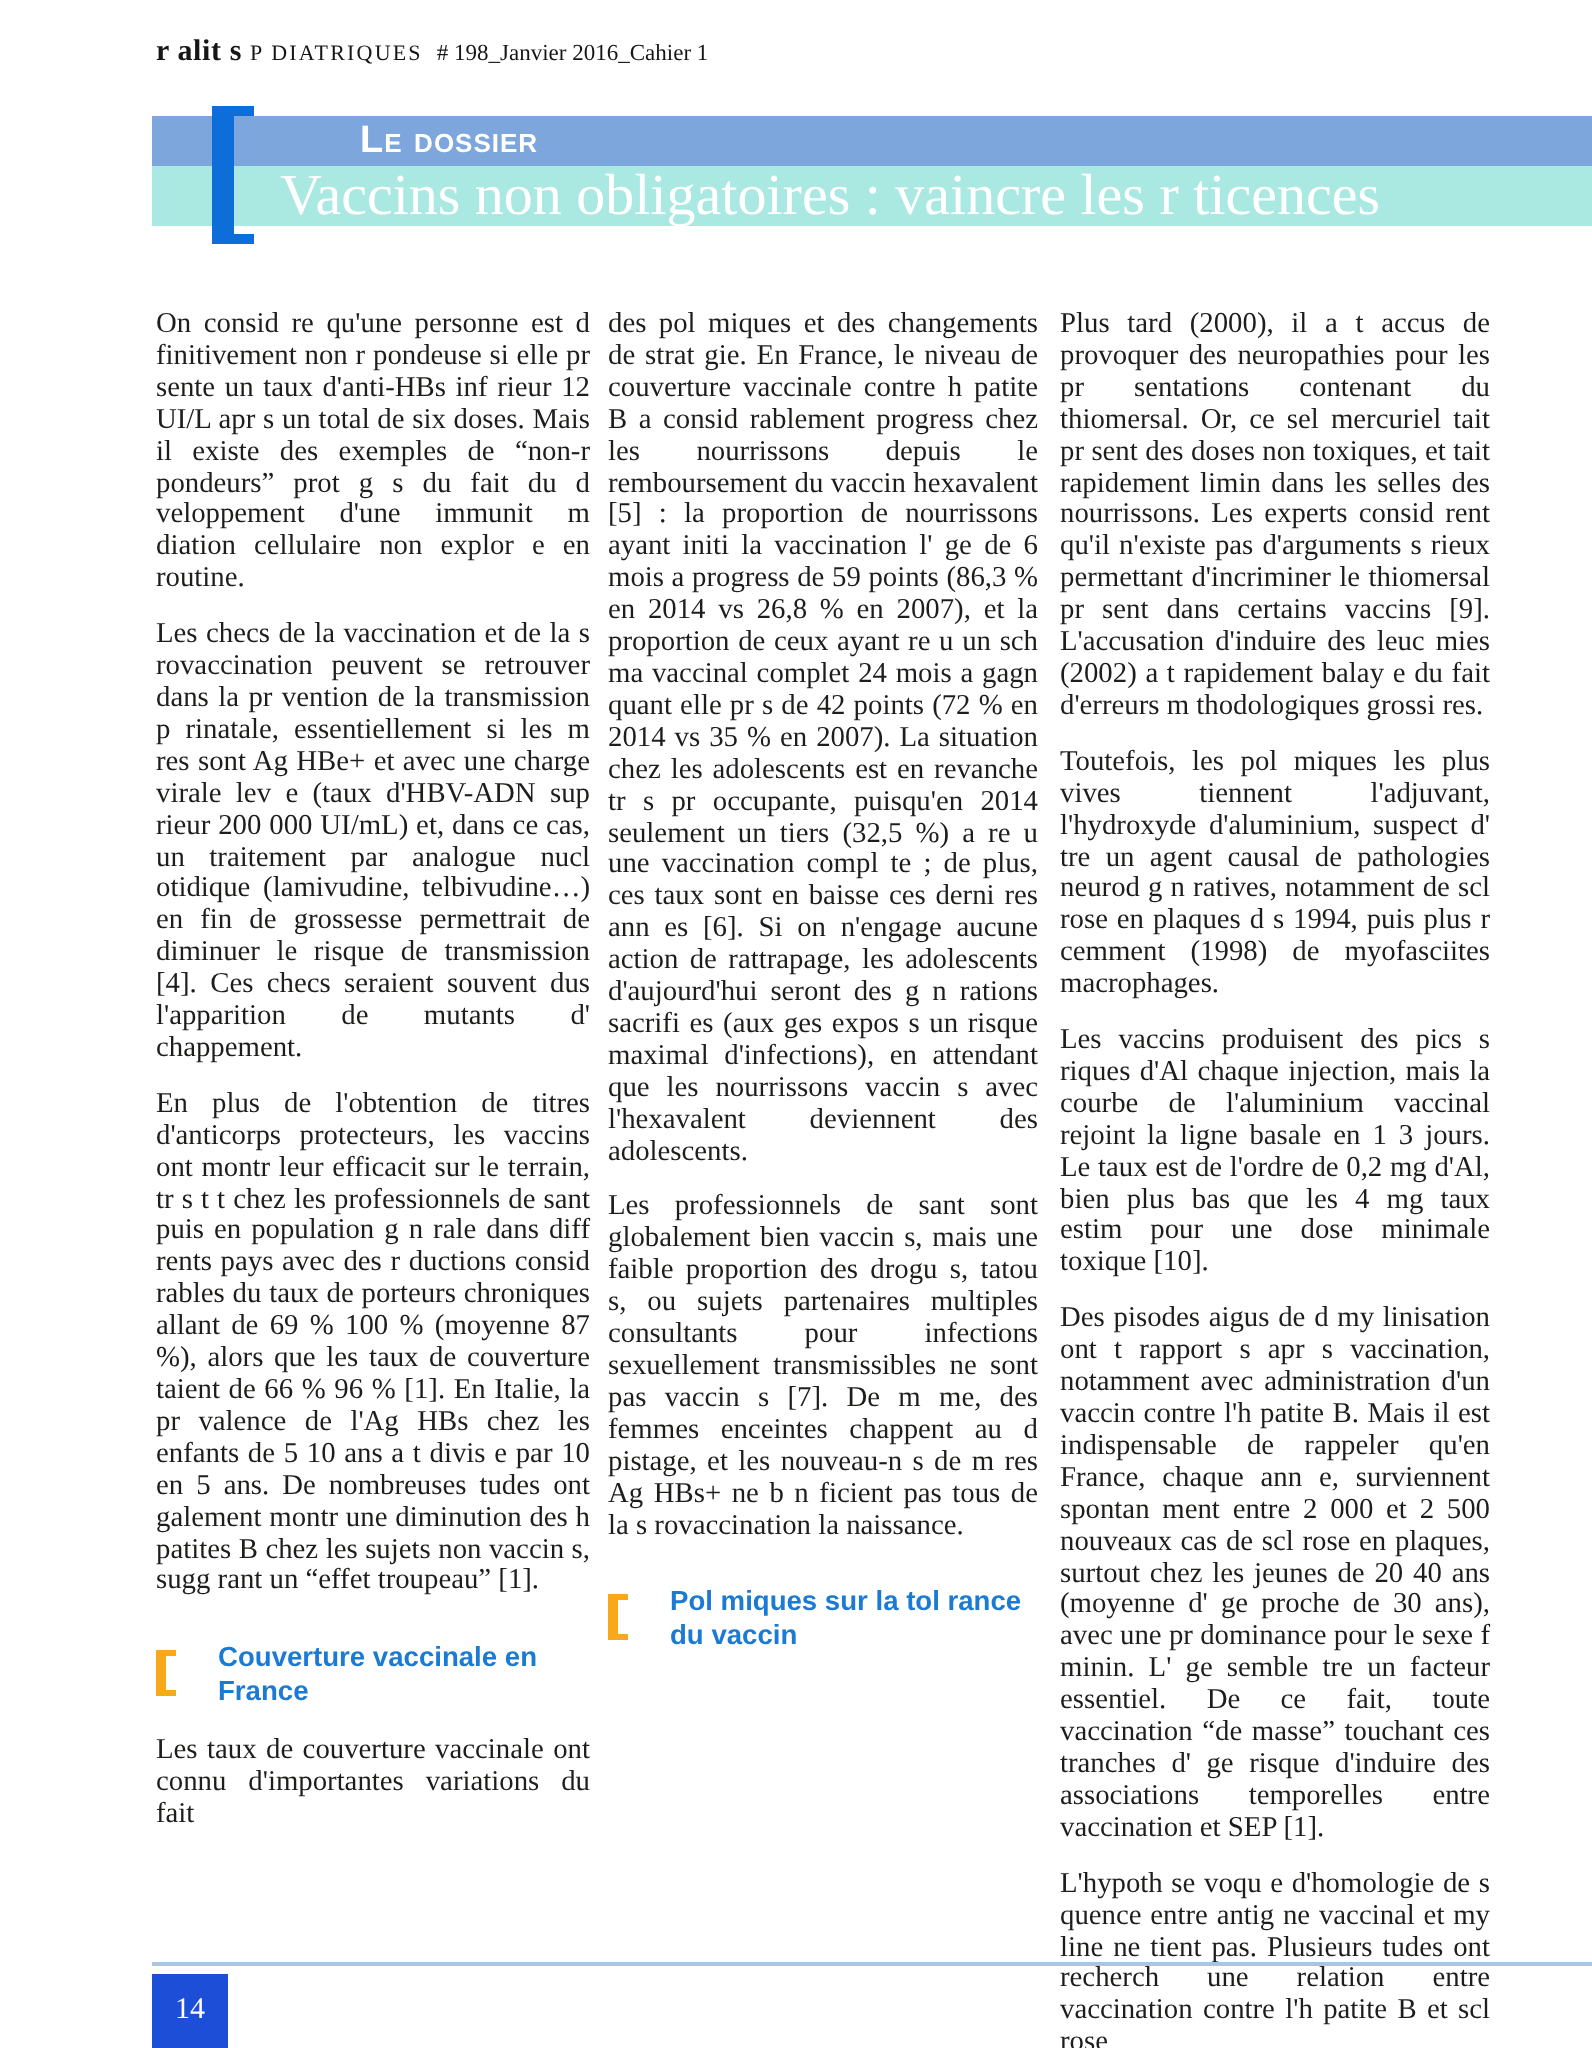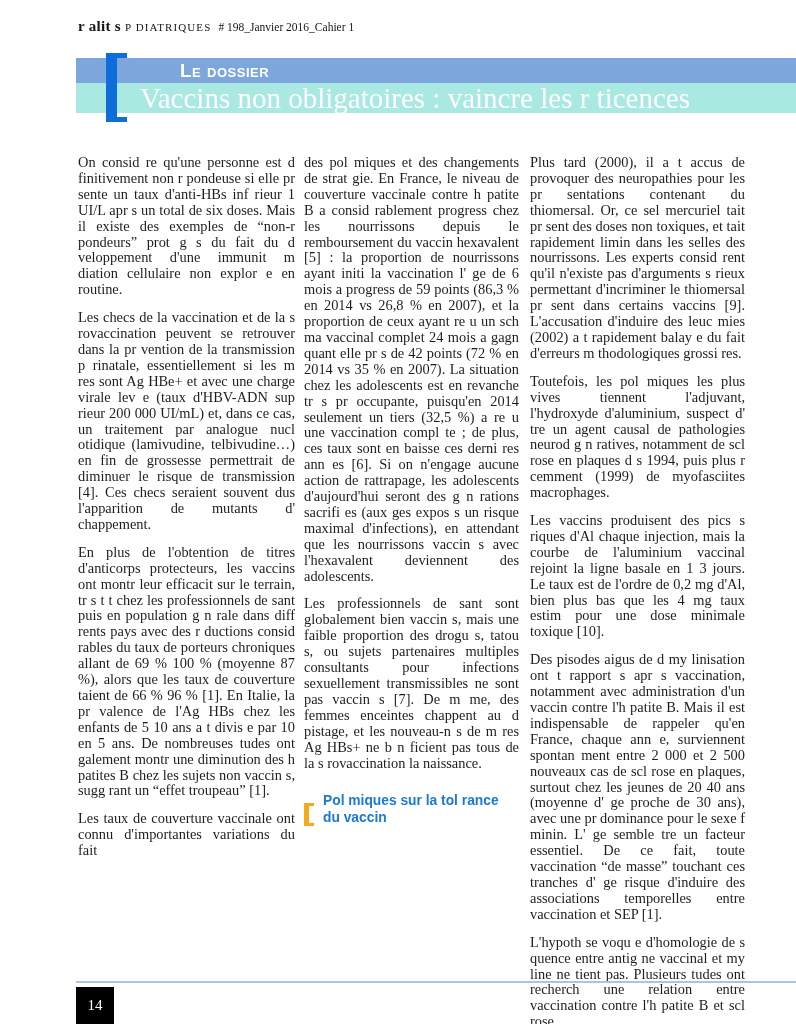--- a/index.html
+++ b/index.html
@@ -26,68 +26,72 @@
 
   
   .col{position:absolute;top:155px;width:217px;font-size:14.4px;line-height:15.9px;
         text-align:justify;}
   .col p{margin:0 0 12px 0;}
   .col1{left:78px;}
   .col2{left:304px;width:215px;}
   .col3{left:530px;width:215px;}
 
   
-  .heading{display:flex;align-items:flex-end;gap:9px;margin:20px 0 14px 0;
+  .heading{display:flex;align-items:center;gap:21px;margin:20px 0 14px 0;
         font-family:"Liberation Sans",sans-serif;font-weight:bold;font-size:13.8px;
         line-height:17px;color:#1b7ad3;text-align:left;}
   .hbracket{flex:0 0 auto;width:5px;min-height:17px;
         border-left:5px solid #f7a81b;border-top:3px solid #f7a81b;border-bottom:3px solid #f7a81b;}
   .heading .htext{padding-top:1px;}
 
   
   .footer-rule{position:absolute;left:76px;right:0;top:981px;height:2px;background:#aac4e4;}
-  .page-number{position:absolute;left:76px;top:987px;width:38px;height:37px;background:#000000;
+  .page-number{position:absolute;left:76px;top:987px;width:38px;height:37px;background:#1d4ed8;
         color:#ffffff;font-size:15px;display:flex;align-items:center;justify-content:center;
         font-family:"Liberation Serif",serif;}
 </style>
 </head>
 <body>
 
 <div class="page">
 
   <header class="masthead">
     <span class="brand">r alit s</span><span class="brand-caps">P DIATRIQUES</span>
     <span class="issue"># 198_Janvier 2016_Cahier 1</span>
   </header>
 
   <div class="band band-blue"></div>
   <div class="band band-teal"></div>
   <div class="banner-bracket"></div>
   <div class="kicker">Le dossier</div>
   <div class="title">Vaccins non obligatoires : vaincre les r ticences</div>
 
   <section class="col col1">
-    <p>On consid re qu'une personne est d finitivement non r pondeuse si elle pr sente un taux d'anti-HBs inf rieur  1 UI/L apr s un total de six doses. Mais il existe des exemples de “non-r pondeurs” prot g s du fait du d veloppement d'une immunit   m diation cellulaire non explor e en routine.</p>
+    <p>On consid re qu'une personne est d finitivement non r pondeuse si elle pr sente un taux d'anti-HBs inf rieur  12 UI/L apr s un total de six doses. Mais il existe des exemples de “non-r pondeurs” prot g s du fait du d veloppement d'une immunit   m diation cellulaire non explor e en routine.</p>
     <p>Les  checs de la vaccination et de la s rovaccination peuvent se retrouver dans la pr vention de la transmission p rinatale, essentiellement si les m res sont Ag HBe+ et avec une charge virale  lev e (taux d'HBV-ADN sup rieur  200 000 UI/mL) et, dans ce cas, un traitement par analogue nucl otidique (lamivudine, telbivudine…) en fin de grossesse permettrait de diminuer le risque de transmission [4]. Ces  checs seraient souvent dus  l'apparition de mutants d' chappement.</p>
     <p>En plus de l'obtention de titres d'anticorps protecteurs, les vaccins ont montr  leur efficacit  sur le terrain, tr s t t chez les professionnels de sant  puis en population g n rale dans diff rents pays avec des r ductions consid rables du taux de porteurs chroniques allant de 69 %  100 % (moyenne 87 %), alors que les taux de couverture  taient de 66 %  96 % [1]. En Italie, la pr valence de l'Ag HBs chez les enfants de 5  10 ans a  t  divis e par 10 en 5 ans. De nombreuses  tudes ont  galement montr  une diminution des h patites B chez les sujets non vaccin s, sugg rant un “effet troupeau” [1].</p>
+    <div class="heading">
+      <span class="hbracket"></span>
+      <span class="htext">Couverture vaccinale en France</span>
+    </div>
     <p>Les taux de couverture vaccinale ont connu d'importantes variations du fait</p>
   </section>
 
   <section class="col col2">
     <p>des pol miques et des changements de strat gie. En France, le niveau de couverture vaccinale contre h patite B a consid rablement progress  chez les nourrissons depuis le remboursement du vaccin hexavalent [5] : la proportion de nourrissons ayant initi  la vaccination  l' ge de 6 mois a progress  de 59 points (86,3 % en 2014 vs 26,8 % en 2007), et la proportion de ceux ayant re u un sch ma vaccinal complet  24 mois a gagn  quant  elle pr s de 42 points (72 % en 2014 vs 35 % en 2007). La situation chez les adolescents est en revanche tr s pr occupante, puisqu'en 2014 seulement un tiers (32,5 %) a re u une vaccination compl te ; de plus, ces taux sont en baisse ces derni res ann es [6]. Si on n'engage aucune action de rattrapage, les adolescents d'aujourd'hui seront des g n rations sacrifi es (aux  ges expos s  un risque maximal d'infections), en attendant que les nourrissons vaccin s avec l'hexavalent deviennent des adolescents.</p>
     <p>Les professionnels de sant  sont globalement bien vaccin s, mais une faible proportion des drogu s, tatou s, ou sujets  partenaires multiples consultants pour infections sexuellement transmissibles ne sont pas vaccin s [7]. De m me, des femmes enceintes  chappent au d pistage, et les nouveau-n s de m res Ag HBs+ ne b n ficient pas tous de la s rovaccination  la naissance.</p>
     <div class="heading">
       <span class="hbracket"></span>
       <span class="htext">Pol miques sur la tol rance du vaccin</span>
     </div>
   </section>
 
   <section class="col col3">
     <p>Plus tard (2000), il a  t  accus  de provoquer des neuropathies pour les pr sentations contenant du thiomersal. Or, ce sel mercuriel  tait pr sent  des doses non toxiques, et  tait rapidement  limin  dans les selles des nourrissons. Les experts consid rent qu'il n'existe pas d'arguments s rieux permettant d'incriminer le thiomersal pr sent dans certains vaccins [9]. L'accusation d'induire des leuc mies (2002) a  t  rapidement balay e du fait d'erreurs m thodologiques grossi res.</p>
-    <p>Toutefois, les pol miques les plus vives tiennent  l'adjuvant, l'hydroxyde d'aluminium, suspect  d' tre un agent causal de pathologies neurod g n ratives, notamment de scl rose en plaques d s 1994, puis plus r cemment (1999) de myofasciites  macrophages.</p>
+    <p>Toutefois, les pol miques les plus vives tiennent  l'adjuvant, l'hydroxyde d'aluminium, suspect  d' tre un agent causal de pathologies neurod g n ratives, notamment de scl rose en plaques d s 1994, puis plus r cemment (1998) de myofasciites  macrophages.</p>
     <p>Les vaccins produisent des pics s riques d'Al  chaque injection, mais la courbe de l'aluminium vaccinal rejoint la ligne basale en 1  3 jours. Le taux est de l'ordre de 0,2 mg d'Al, bien plus bas que les 4 mg taux estim  pour une dose minimale toxique [10].</p>
     <p>Des  pisodes aigus de d my linisation ont  t  rapport s apr s vaccination, notamment avec administration d'un vaccin contre l'h patite B. Mais il est indispensable de rappeler qu'en France, chaque ann e, surviennent spontan ment entre 2 000 et 2 500 nouveaux cas de scl rose en plaques, surtout chez les jeunes de 20  40 ans (moyenne d' ge proche de 30 ans), avec une pr dominance pour le sexe f minin. L' ge semble  tre un facteur essentiel. De ce fait, toute vaccination “de masse” touchant ces tranches d' ge risque d'induire des associations temporelles entre vaccination et SEP [1].</p>
     <p>L'hypoth se  voqu e d'homologie de s quence entre antig ne vaccinal et my line ne tient pas. Plusieurs  tudes ont recherch  une relation entre vaccination contre l'h patite B et scl rose</p>
   </section>
 
   <div class="footer-rule"></div>
   <div class="page-number">14</div>
 
 </div>
 

